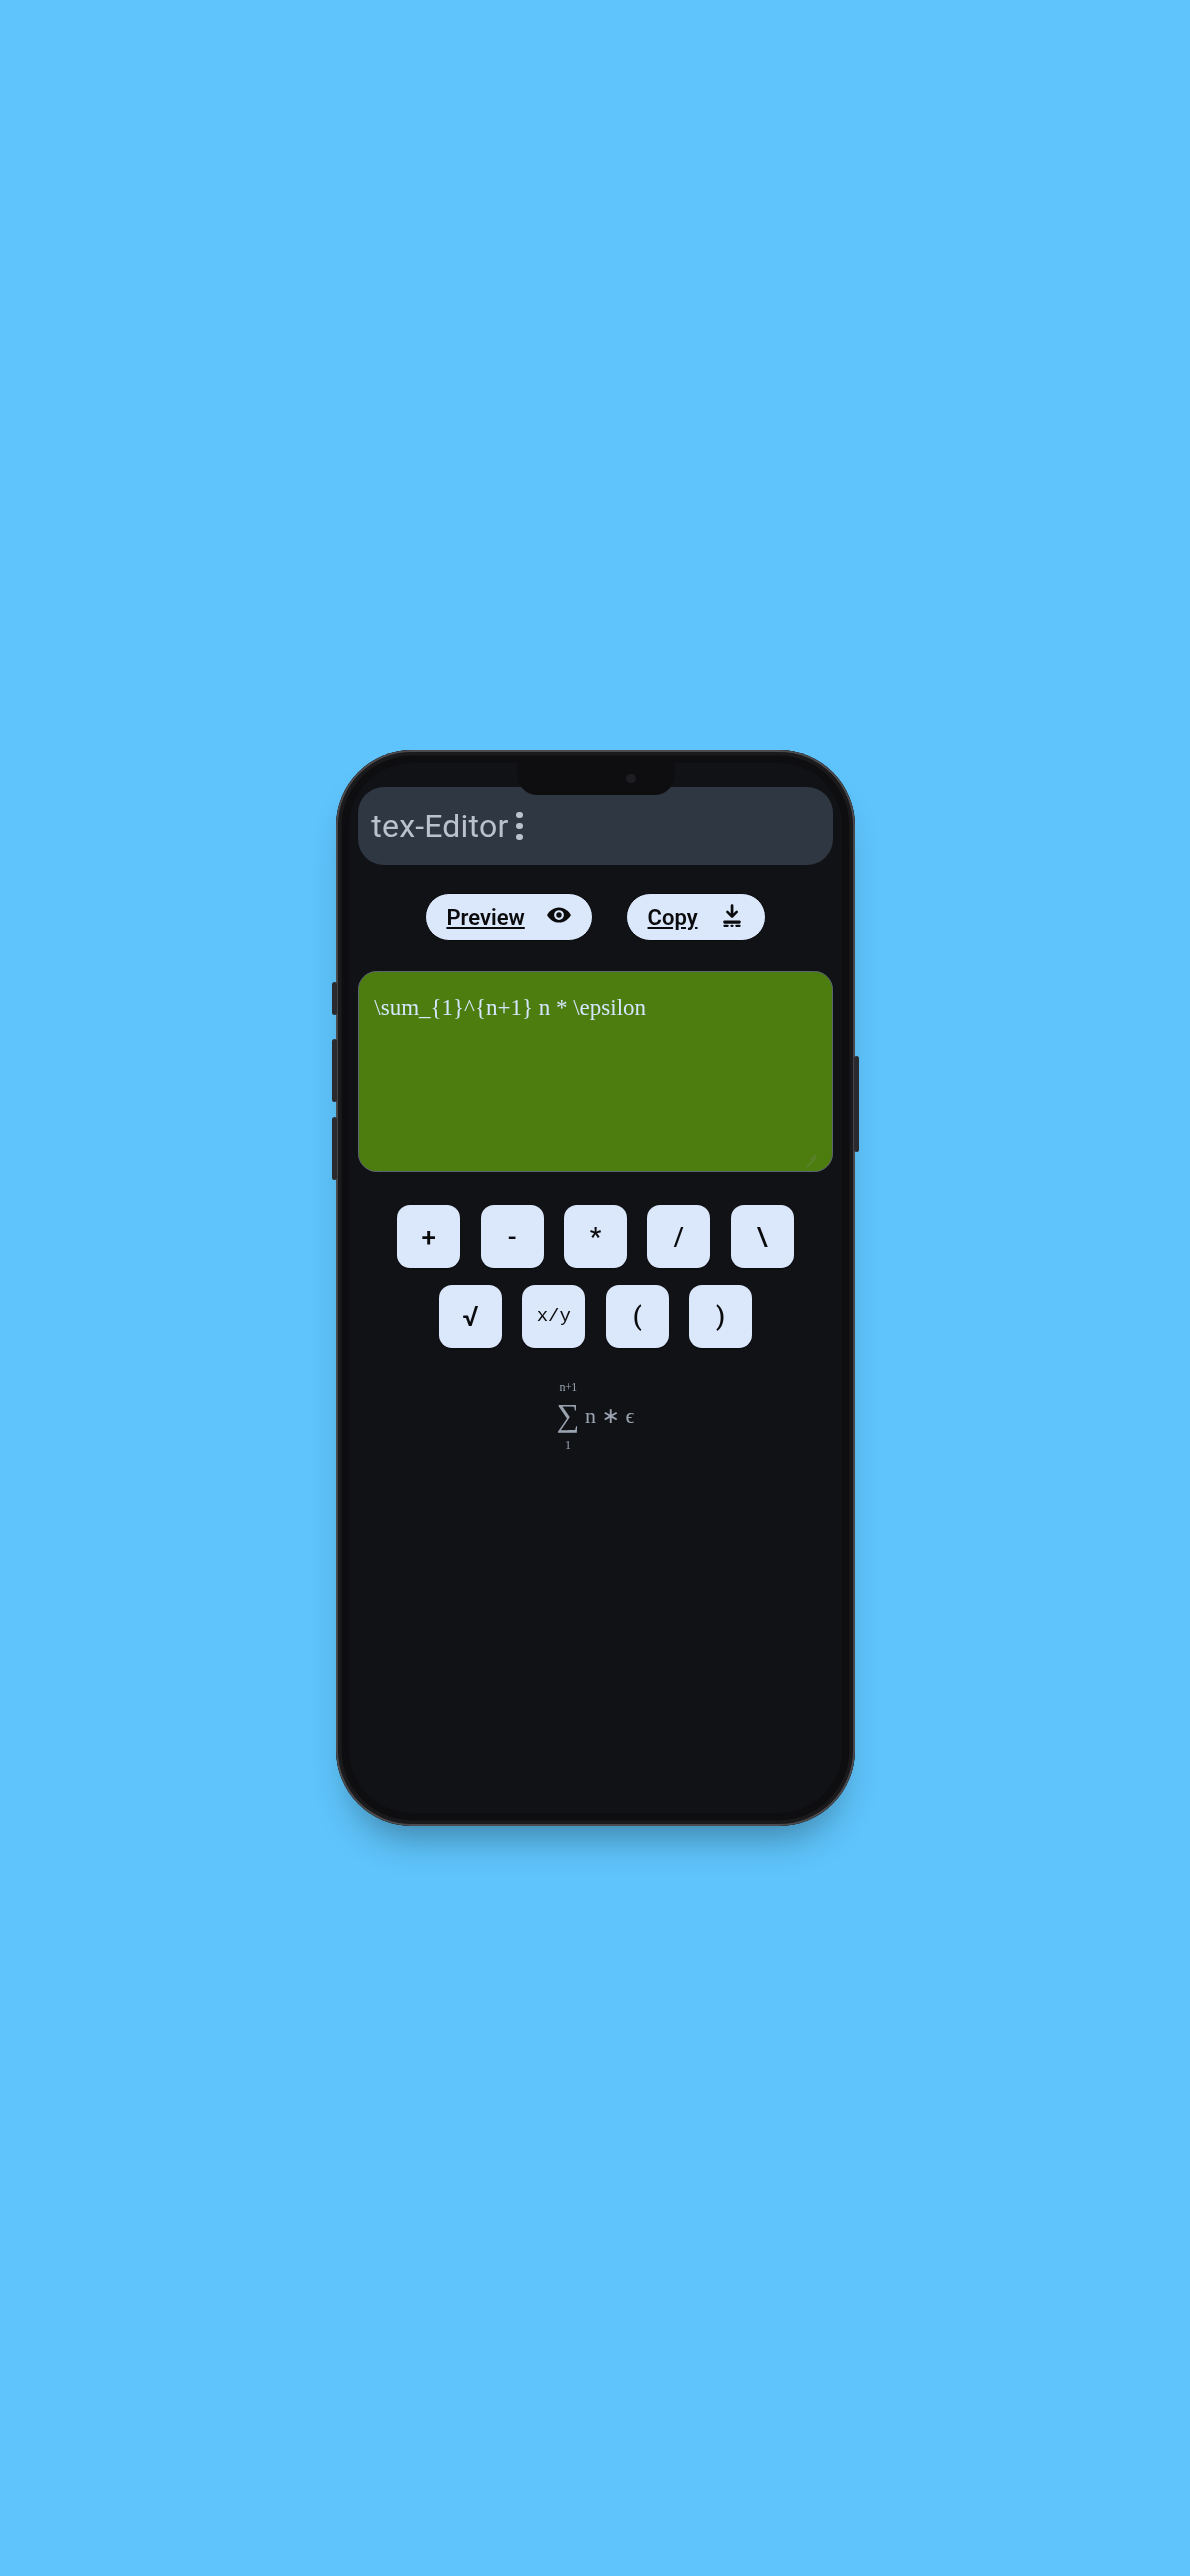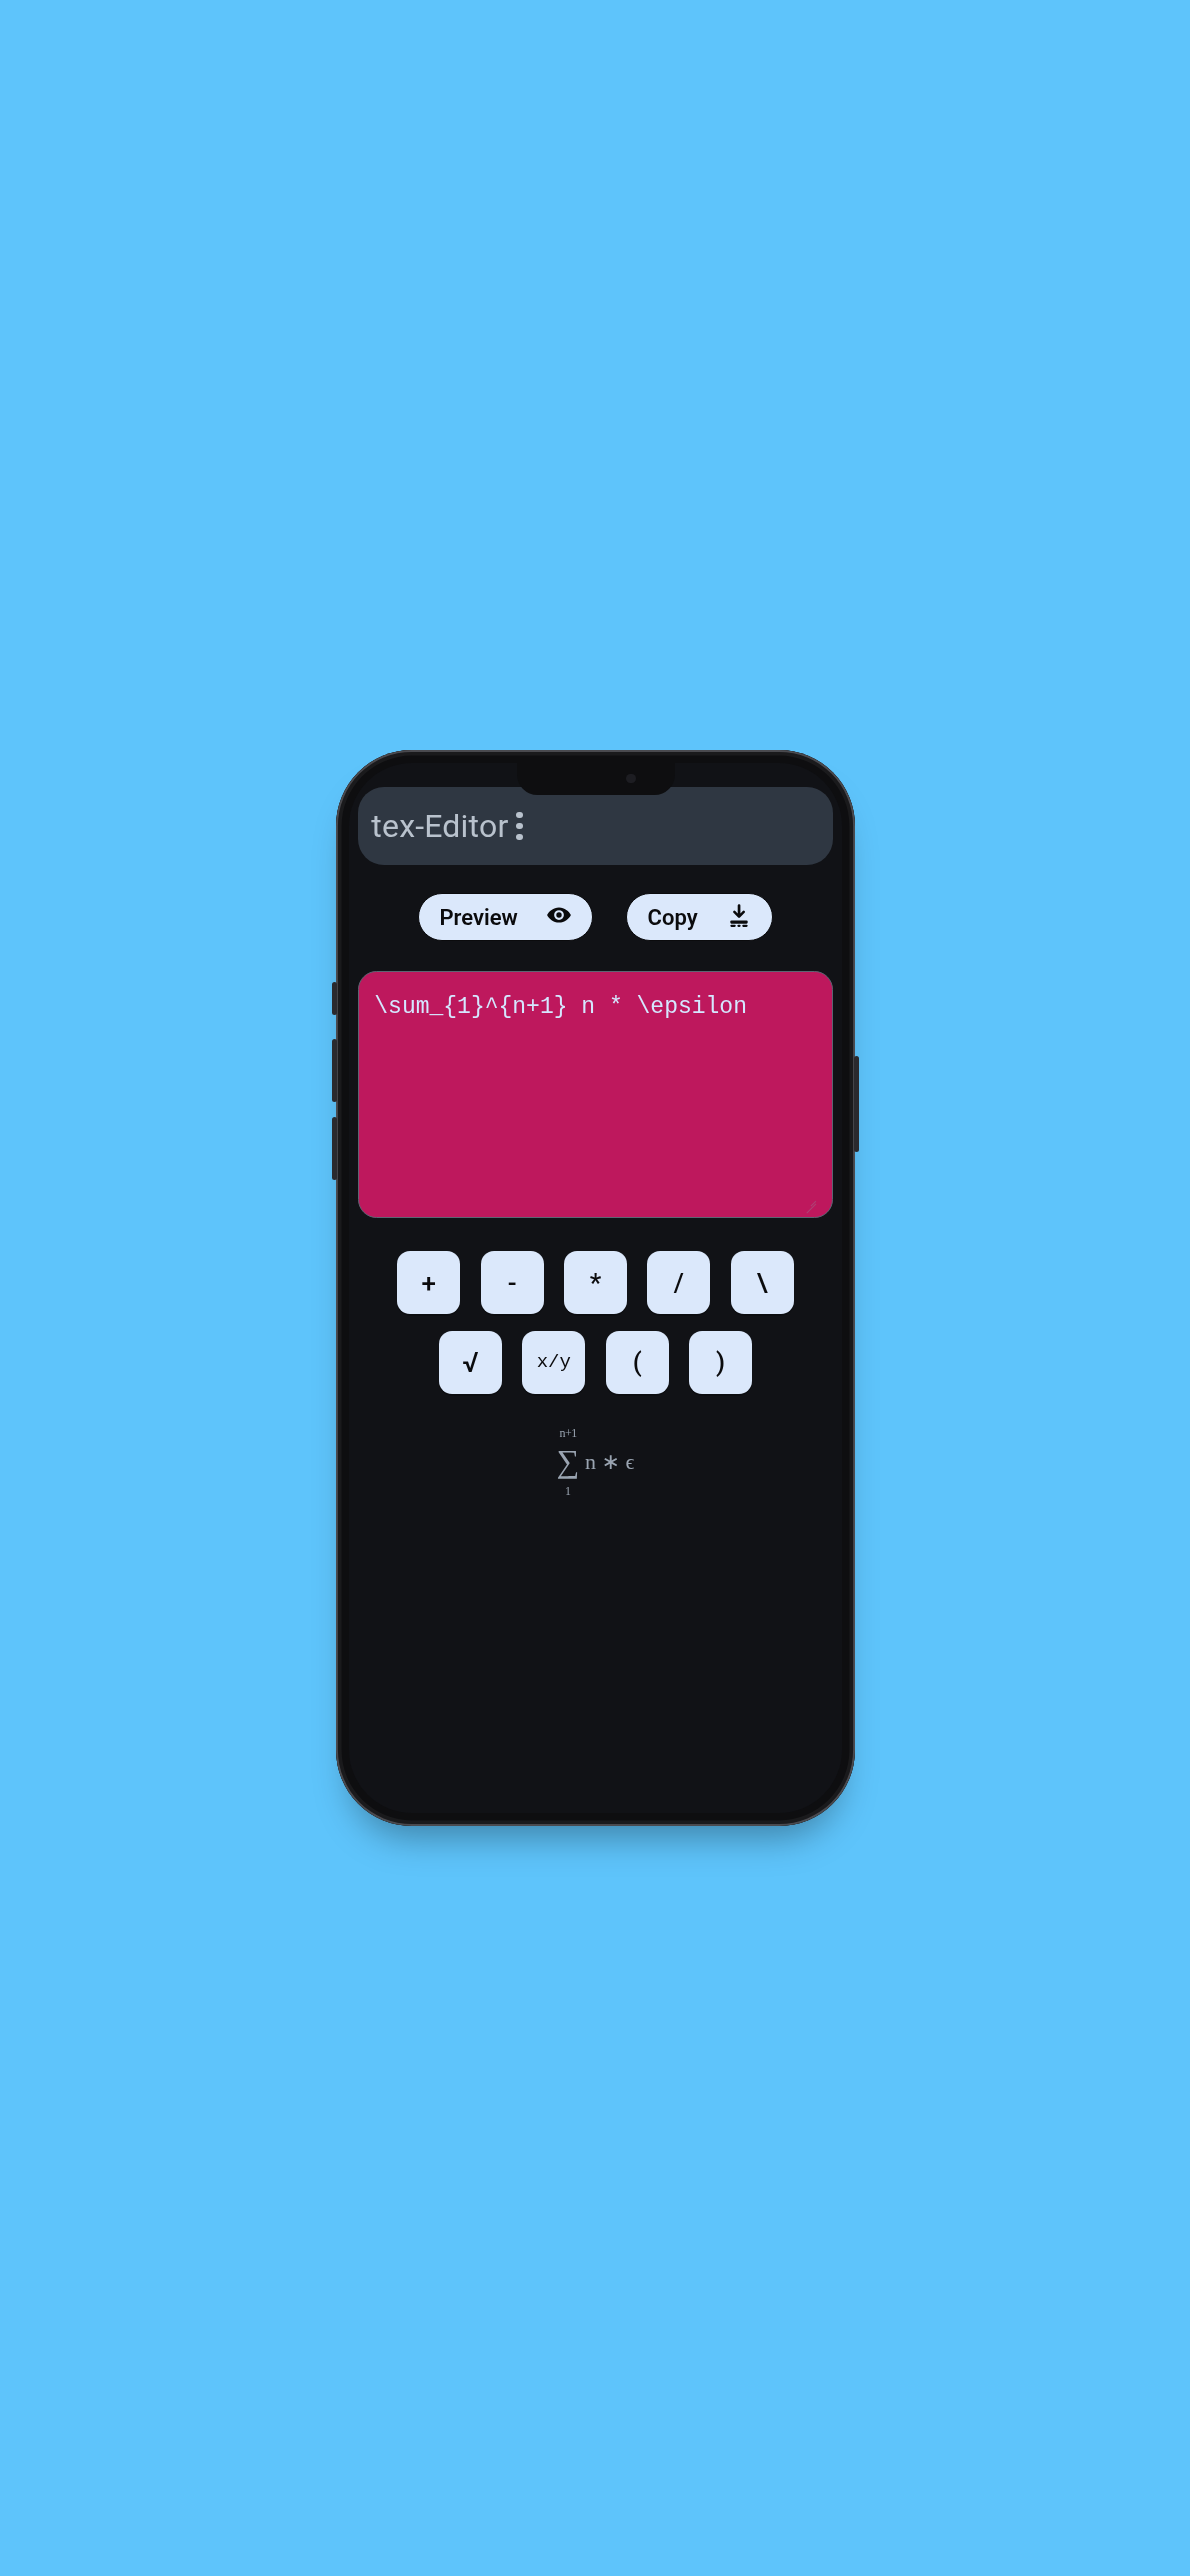--- a/index.html
+++ b/index.html
@@ -110,41 +110,42 @@
     margin-top: 28px;
   }
   .pill {
     background: #dbe8fb;
     border: 1.9px solid #0b0b0d;
     border-radius: 926px;
     height: 48px;
     padding: 0 20.4px;
     display: flex;
     align-items: center;
-    gap: 28px;
+    gap: 21px;
     font-size: 22px;
     font-weight: 600;
     color: #0b0b0d;
     cursor: pointer;
+    text-decoration: underline;
   }
   .pill svg { width: 26px; height: 26px; }
 
   
   .editor-wrap {
     margin: 30px 9.3px 0 9.3px;
   }
   .editor {
     width: 100%;
-    height: 247px;
-    background: #be185d;
+    height: 201px;
+    background: #4d7c0f;
     border: 0.9px solid #5c6573;
     border-radius: 18.5px;
     padding: 20.4px 15px;
     color: #d5e7ff;
-    font-family: Liberation Mono, monospace;
+    font-family: Liberation Serif, serif;
     font-size: 23px;
     line-height: 1.35;
     resize: none;
     outline: none;
     white-space: pre-wrap;
     word-break: break-word;
     position: relative;
   }
   .resize-grip {
     position: absolute;

